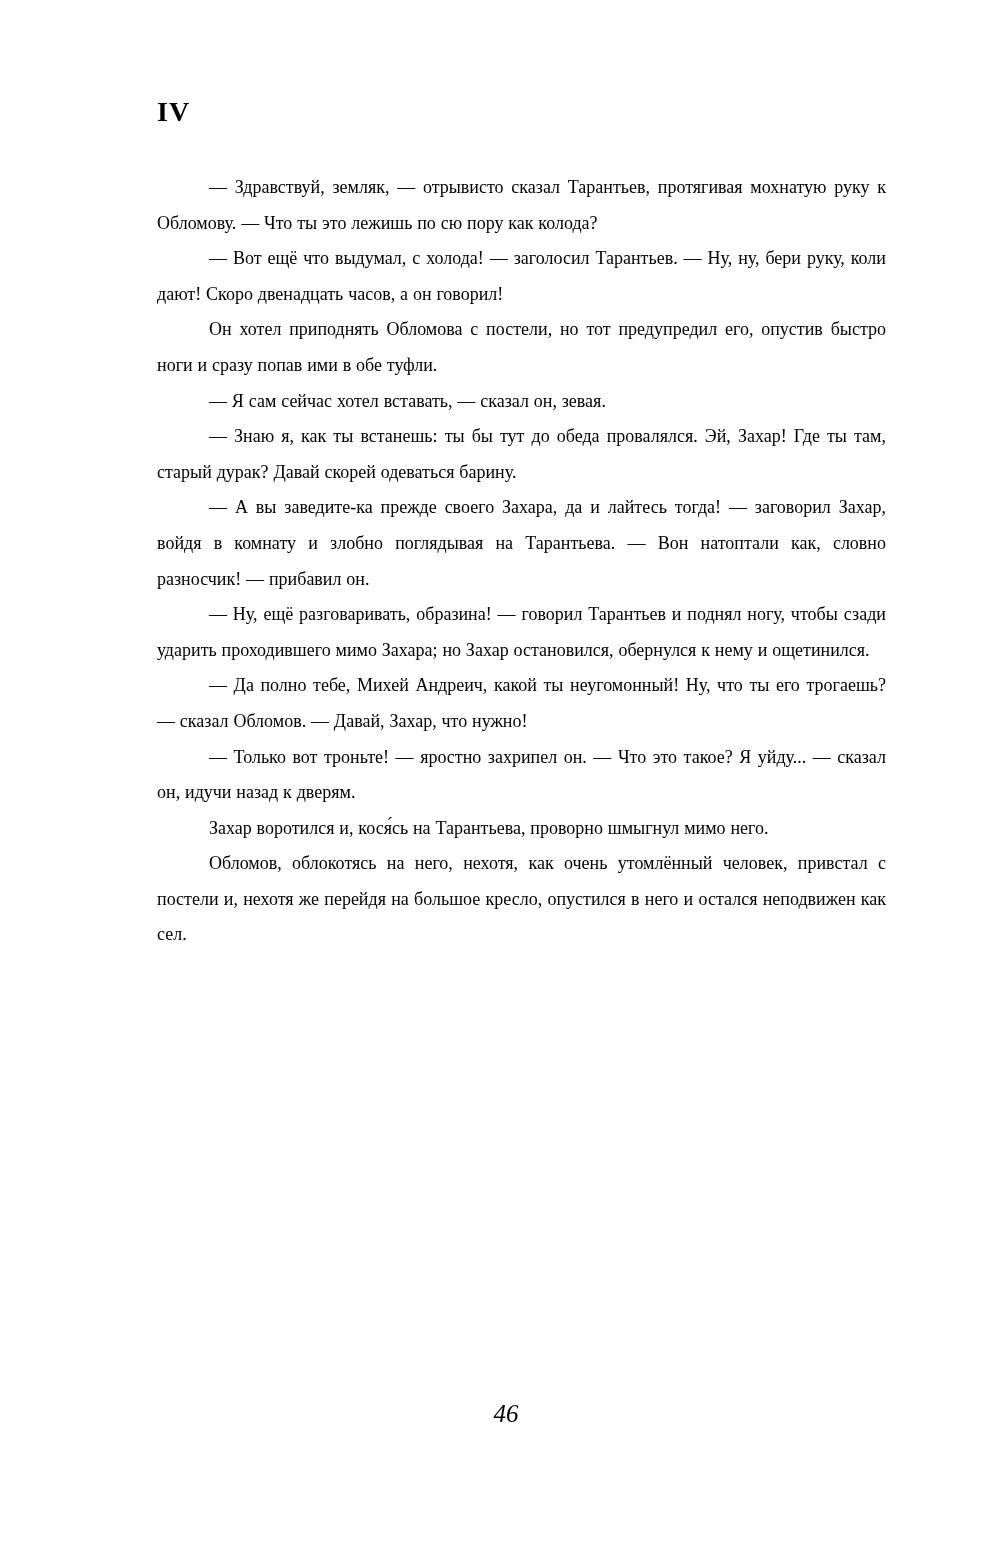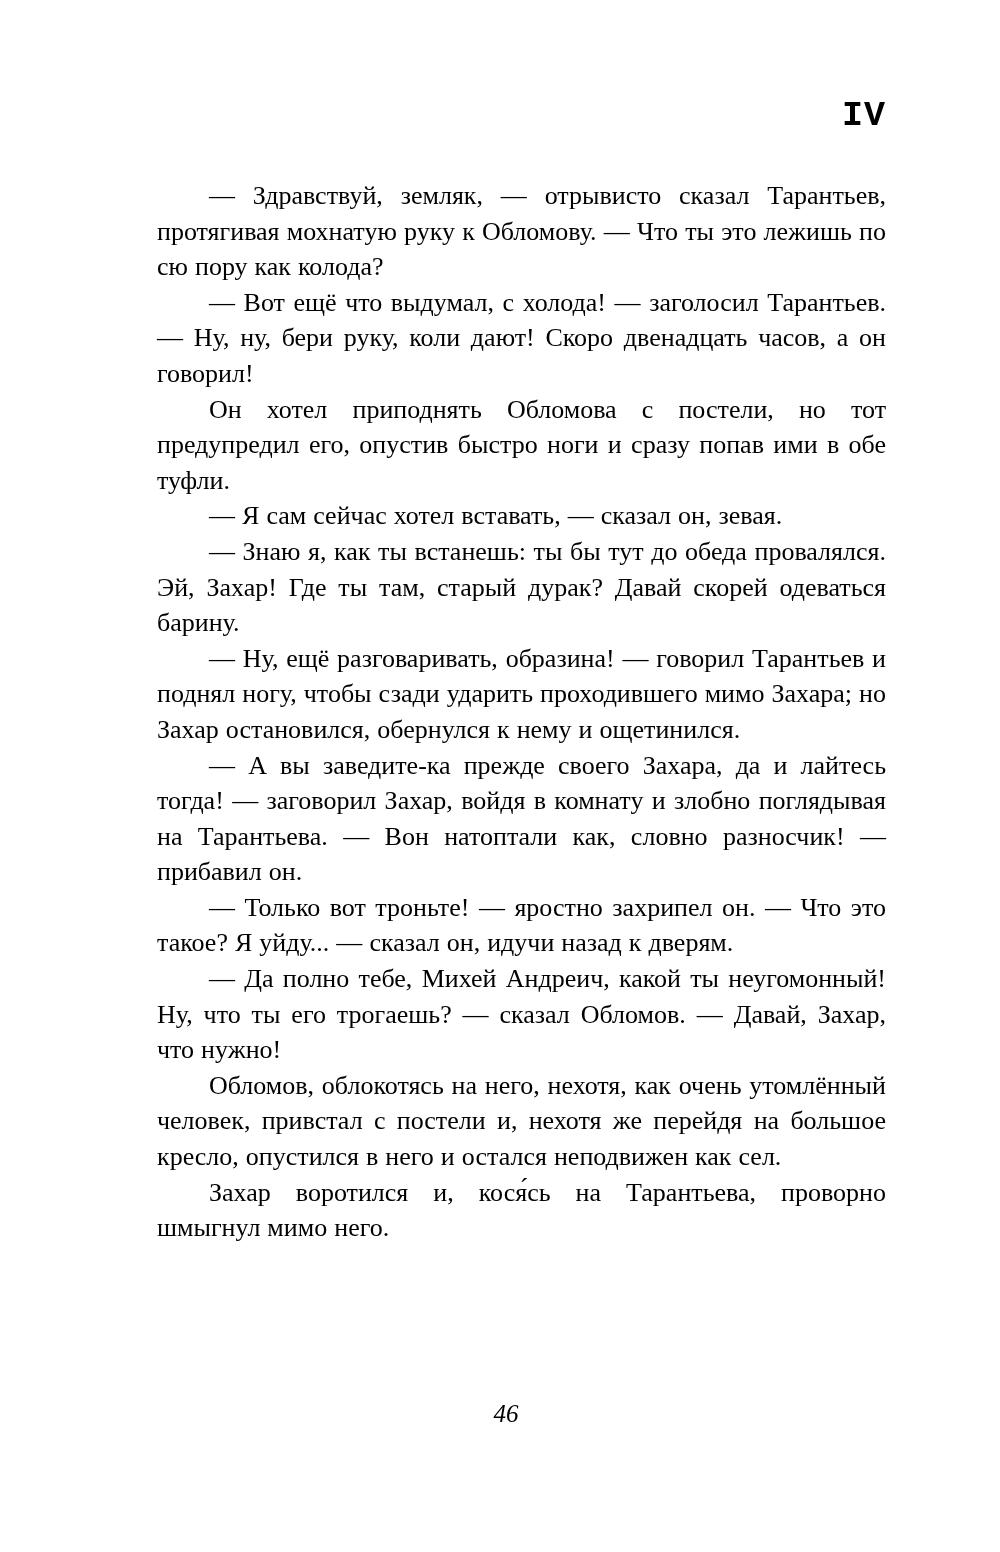--- a/index.html
+++ b/index.html
@@ -21,29 +21,29 @@
     box-sizing: border-box;
     padding: 0;
   }
   .content {
     position: absolute;
     left: 157px;
     top: 96px;
     width: 729px;
   }
   .chapter-number {
-    text-align: right;
-    font-size: 35px;
+    text-align: left;
+    font-size: 28px;
     font-weight: bold;
     letter-spacing: 1px;
     margin: 0 0 42px 0;
-    font-family: Liberation Mono, monospace;
+    font-family: Liberation Serif, serif;
   }
   .para {
-    font-size: 26px;
+    font-size: 18px;
     line-height: 35.6px;
     text-align: justify;
     text-indent: 52px;
     margin: 0;
     hyphens: none;
     word-spacing: 0.02em;
   }
   .page-number {
     position: absolute;
     left: 12px;
@@ -59,21 +59,21 @@
 <body>
 
 <div class="page">
   <div class="content">
     <h1 class="chapter-number">IV</h1>
     <p class="para">— Здравствуй, земляк, — отрывисто сказал Тарантьев, протягивая мохнатую руку к Обломову. — Что ты это лежишь по сю пору как колода?</p>
     <p class="para">— Вот ещё что выдумал, с холода! — заголосил Тарантьев. — Ну, ну, бери руку, коли дают! Скоро двенадцать часов, а он говорил!</p>
     <p class="para">Он хотел приподнять Обломова с постели, но тот предупредил его, опустив быстро ноги и сразу попав ими в обе туфли.</p>
     <p class="para">— Я сам сейчас хотел вставать, — сказал он, зевая.</p>
     <p class="para">— Знаю я, как ты встанешь: ты бы тут до обеда провалялся. Эй, Захар! Где ты там, старый дурак? Давай скорей одеваться барину.</p>
+    <p class="para">— А вы заведите-ка прежде своего Захара, да и лайтесь тогда! — заговорил Захар, войдя в комнату и злобно поглядывая на Тарантьева. — Вон натоптали как, словно разносчик! — прибавил он.</p>
     <p class="para">— Ну, ещё разговаривать, образина! — говорил Тарантьев и поднял ногу, чтобы сзади ударить проходившего мимо Захара; но Захар остановился, обернулся к нему и ощетинился.</p>
-    <p class="para">— А вы заведите-ка прежде своего Захара, да и лайтесь тогда! — заговорил Захар, войдя в комнату и злобно поглядывая на Тарантьева. — Вон натоптали как, словно разносчик! — прибавил он.</p>
+    <p class="para">— Да полно тебе, Михей Андреич, какой ты неугомонный! Ну, что ты его трогаешь? — сказал Обломов. — Давай, Захар, что нужно!</p>
     <p class="para">— Только вот троньте! — яростно захрипел он. — Что это такое? Я уйду... — сказал он, идучи назад к дверям.</p>
-    <p class="para">— Да полно тебе, Михей Андреич, какой ты неугомонный! Ну, что ты его трогаешь? — сказал Обломов. — Давай, Захар, что нужно!</p>
+    <p class="para">Захар воротился и, кося́сь на Тарантьева, проворно шмыгнул мимо него.</p>
     <p class="para">Обломов, облокотясь на него, нехотя, как очень утомлённый человек, привстал с постели и, нехотя же перейдя на большое кресло, опустился в него и остался неподвижен как сел.</p>
-    <p class="para">Захар воротился и, кося́сь на Тарантьева, проворно шмыгнул мимо него.</p>
   </div>
   <div class="page-number">46</div>
 </div>
 
 </body></html>

